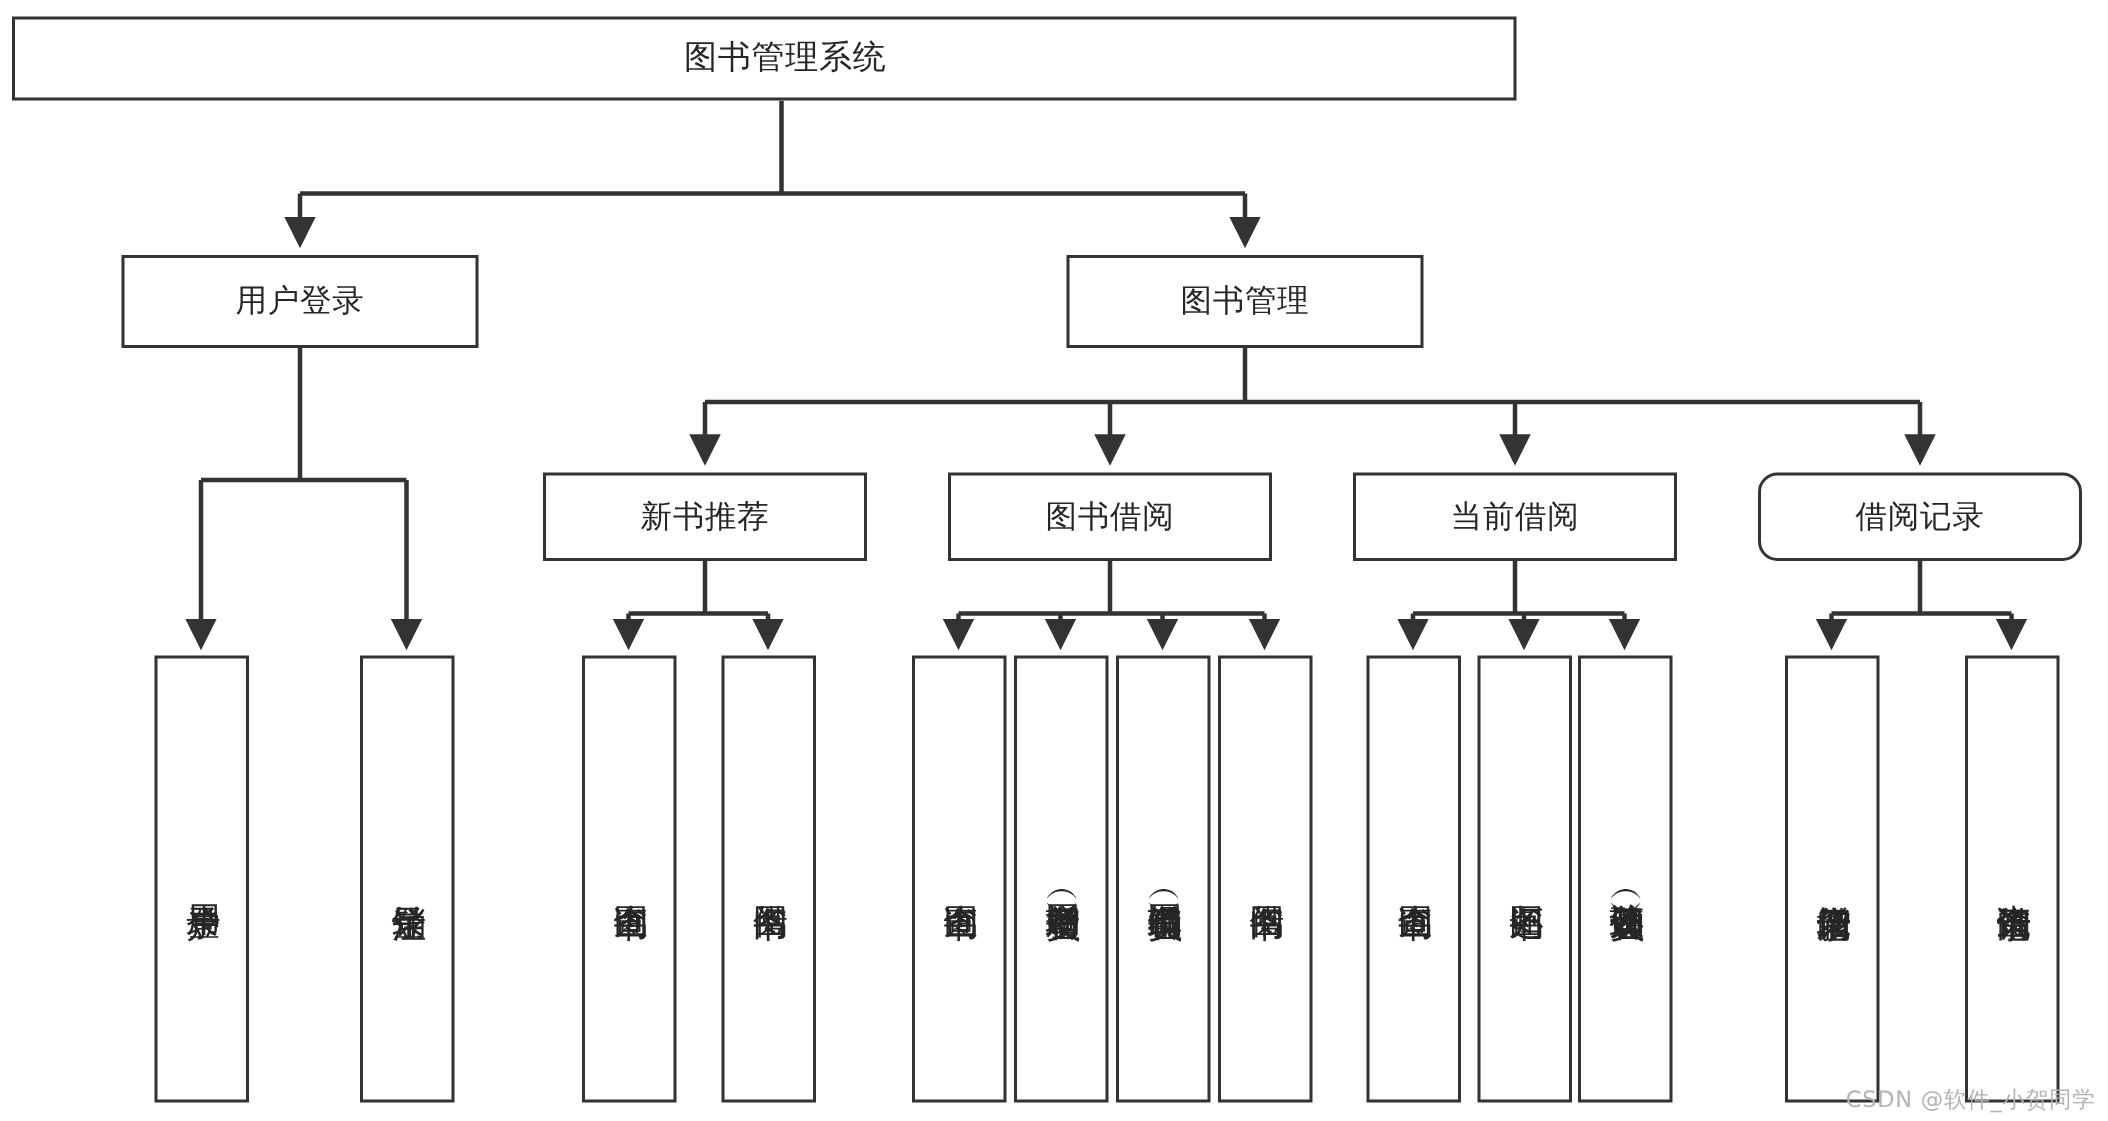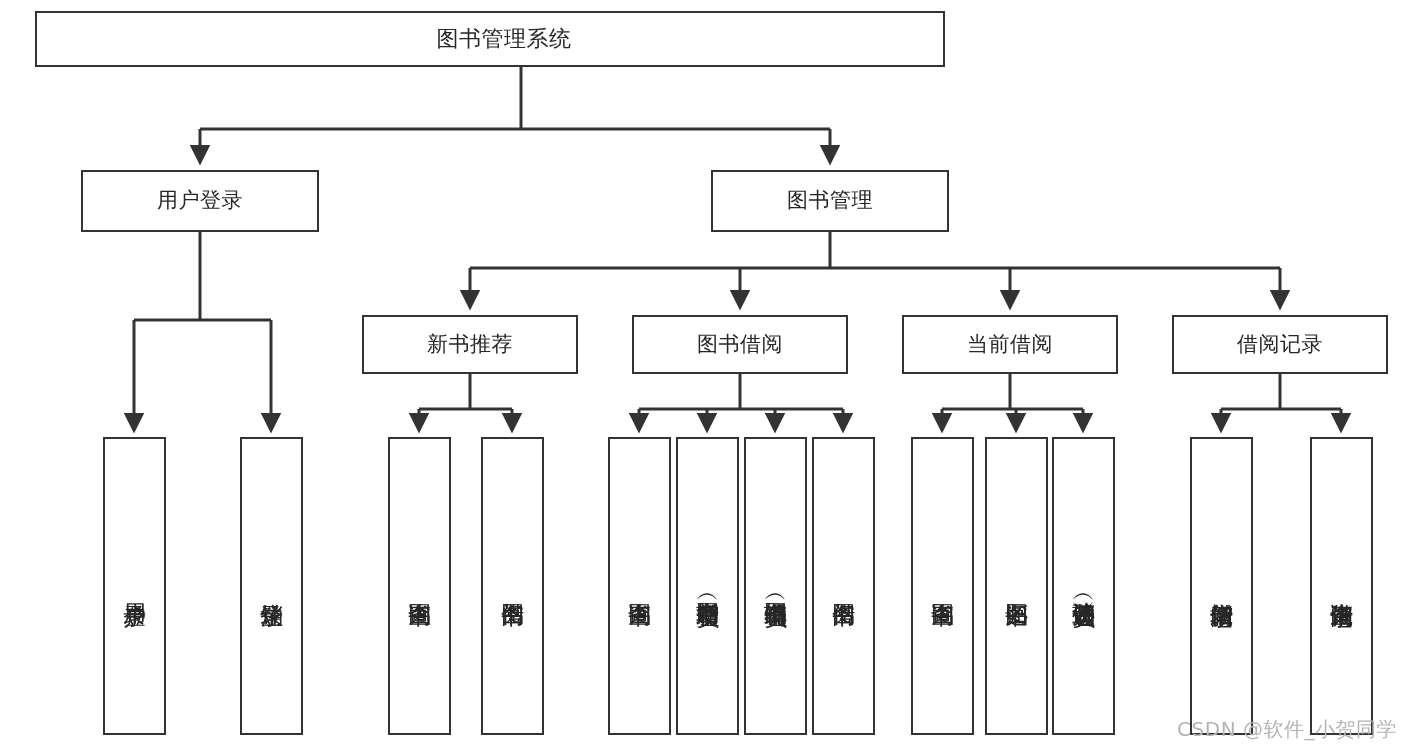--- a/index.html
+++ b/index.html
@@ -62,21 +62,21 @@
     text-orientation: upright;
     font-size: 23px;
     line-height: 1.28;
     white-space: nowrap;
     max-height: 100%;
   }
   #watermark {
     position: absolute;
     right: 8px;
     bottom: 4px;
-    font-size: 20px;
+    font-size: 15px;
     color: #b4b4b4;
     white-space: nowrap;
     z-index: 3;
     letter-spacing: 0.5px;
   }
 </style>
 </head>
 <body>
 
 <div id="diagram">
@@ -124,41 +124,41 @@
       <path d="M 1016 409 L 1016 430" marker-end="url(#arrow)"></path>
       <path d="M 1083 409 L 1083 430" marker-end="url(#arrow)"></path>
 
       <path d="M 1280 374 L 1280 409"></path>
       <path d="M 1221 409 L 1341 409"></path>
       <path d="M 1221 409 L 1221 430" marker-end="url(#arrow)"></path>
       <path d="M 1341 409 L 1341 430" marker-end="url(#arrow)"></path>
     </g>
   </svg>
 
-  <div class="node horiz root" style="left:35px; top:11px; width:910px; height:56px;padding-left:28px;">
+  <div class="node horiz root" style="left:8px; top:11px; width:1003px; height:56px;padding-left:28px;">
     <span class="label">图书管理系统</span>
   </div>
 
   <div class="node horiz" style="left:81px; top:170px; width:238px; height:62px;">
     <span class="label">用户登录</span>
   </div>
   <div class="node horiz" style="left:362px; top:315px; width:216px; height:59px;">
     <span class="label">新书推荐</span>
   </div>
 
   <div class="node horiz" style="left:711px; top:170px; width:238px; height:62px;">
     <span class="label">图书管理</span>
   </div>
   <div class="node horiz" style="left:902px; top:315px; width:216px; height:59px;">
     <span class="label">当前借阅</span>
   </div>
   <div class="node horiz" style="left:632px; top:315px; width:216px; height:59px;">
     <span class="label">图书借阅</span>
   </div>
-  <div class="node horiz" style="left:1172px; top:315px; width:216px; height:59px;">
+  <div class="node horiz" style="left:1172px; top:315px; width:216px; height:59px;border-radius:13px;">
     <span class="label">借阅记录</span>
   </div>
 
   <div class="node vert" style="left:103px; top:437px; width:63px; height:298px;">
     <span class="label">用户登录</span>
   </div>
   <div class="node vert" style="left:240px; top:437px; width:63px; height:298px;">
     <span class="label">注销登录</span>
   </div>
   <div class="node vert" style="left:388px; top:437px; width:63px; height:298px;">

